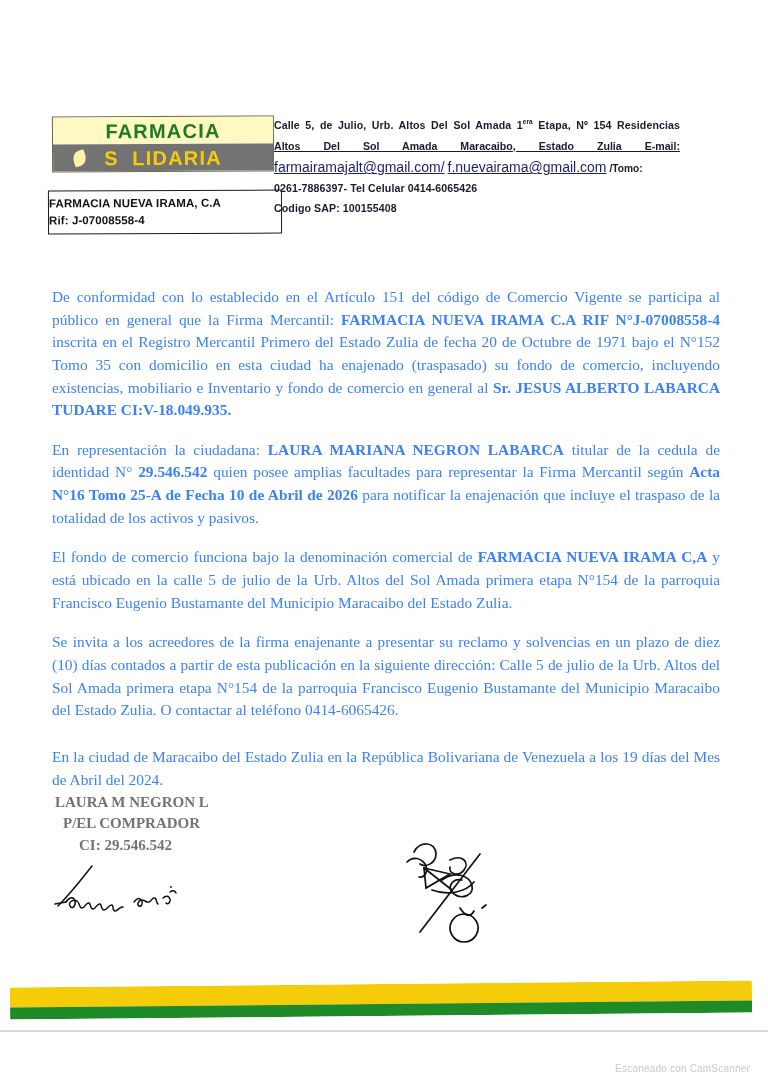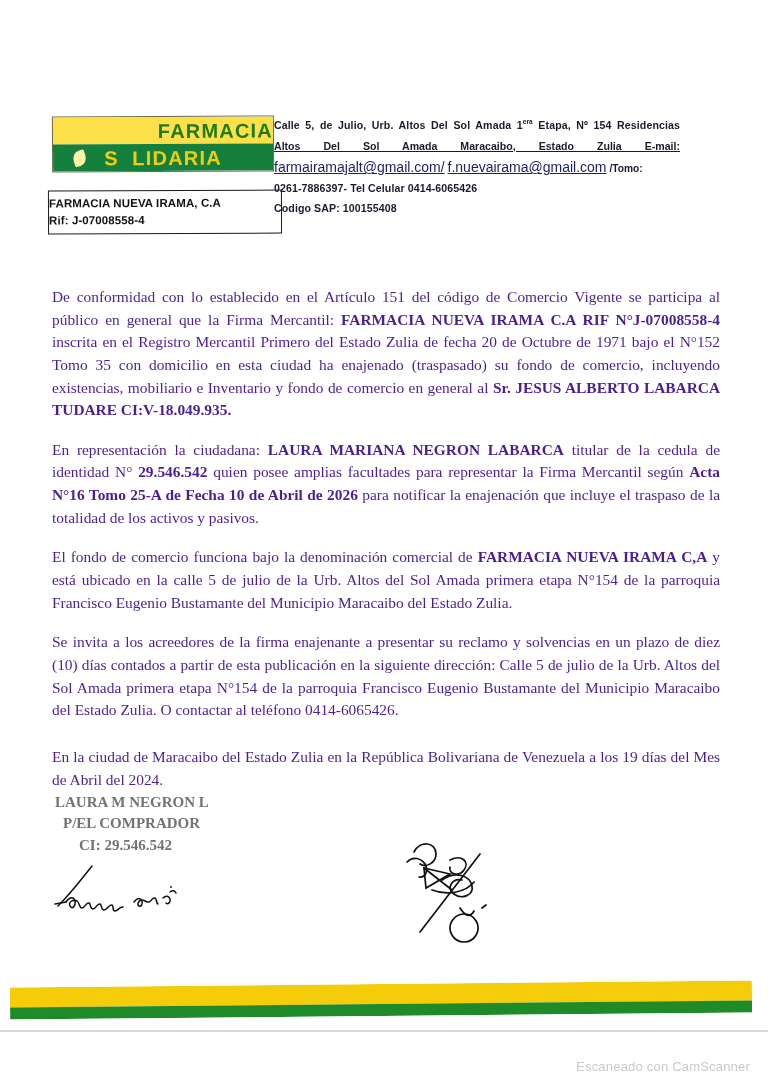--- a/index.html
+++ b/index.html
@@ -31,28 +31,28 @@
     top: 116px;
     width: 222px;
     height: 56px;
     border: 1px solid #6a6a45;
     box-sizing: border-box;
     overflow: hidden;
     transform: rotate(-0.25deg);
   }
   .logo-band-top {
     height: 50%;
-    background: #fde047;
+    background: #fef9c3;
     display: flex;
     align-items: center;
-    justify-content: flex-end;
+    justify-content: center;
   }
   .logo-band-bottom {
     height: 50%;
-    background: #15803d;
+    background: #737373;
     display: flex;
     align-items: center;
     justify-content: center;
     position: relative;
   }
   .logo-top-text {
     font-family: "Liberation Sans", sans-serif;
     font-weight: bold;
     font-size: 20px;
     letter-spacing: 1.2px;
@@ -156,21 +156,21 @@
     left: 52px;
     top: 286px;
     width: 668px;
   }
   .para {
     font-family: "Liberation Serif", serif;
     font-size: 15.4px;
     line-height: 1.47;
     text-align: justify;
     margin: 0 0 17px 0;
-    color: #4c1d95;
+    color: #3b82f6;
   }
   .para b { font-weight: bold; }
 
   
   .sign-area {
     position: absolute;
     left: 0;
     top: 792px;
     width: 768px;
     height: 170px;
@@ -231,21 +231,21 @@
     width: 768px;
     height: 2px;
     background: #d8d8d8;
   }
 
   .watermark {
     position: absolute;
     right: 18px;
     bottom: 12px;
     font-family: "Liberation Sans", sans-serif;
-    font-size: 13px;
+    font-size: 10px;
     color: #c9c9c9;
     letter-spacing: 0.2px;
   }
 </style>
 </head>
 <body>
 
 <div class="header">
 
   <div class="logo-box">

